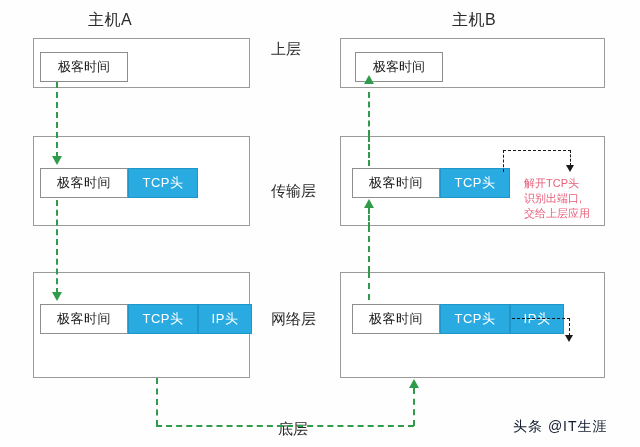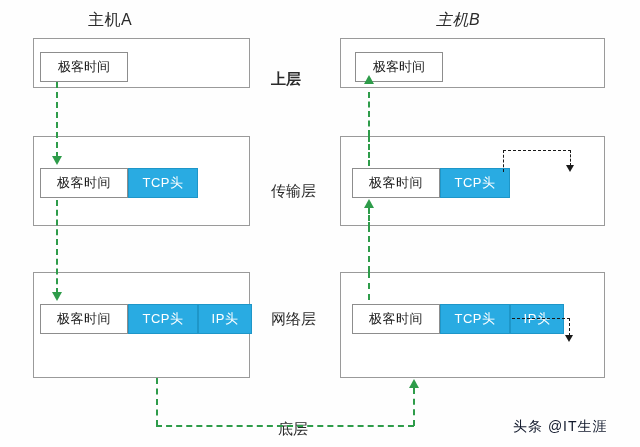--- a/index.html
+++ b/index.html
@@ -150,23 +150,23 @@
     letter-spacing: 1px;
     white-space: nowrap;
   }
 </style>
 </head>
 <body>
 
 <div id="canvas">
 
   <div class="host-title" style="left:88px; top:10px;">主机A</div>
-  <div class="host-title" style="left:436px; top:10px;font-style:italic;">主机B</div>
-
-  <div class="layer-label" style="left:271px; top:70px;font-weight:bold;">上层</div>
+  <div class="host-title" style="left:452px; top:10px;">主机B</div>
+
+  <div class="layer-label" style="left:271px; top:40px;">上层</div>
   <div class="layer-label" style="left:271px; top:182px;">传输层</div>
   <div class="layer-label" style="left:271px; top:310px;">网络层</div>
   <div class="layer-label" style="left:278px; top:420px;">底层</div>
 
   <div class="layer-box" style="left:33px; top:38px; width:217px; height:50px;"></div>
   <div class="layer-box" style="left:33px; top:136px; width:217px; height:90px;"></div>
   <div class="layer-box" style="left:33px; top:272px; width:217px; height:106px;"></div>
 
   <div class="layer-box" style="left:340px; top:38px; width:265px; height:50px;"></div>
   <div class="layer-box" style="left:340px; top:136px; width:265px; height:90px;"></div>
@@ -217,20 +217,25 @@
 
   <div class="vline" style="left:368px; top:136px; height:30px;"></div>
   <div class="vline" style="left:368px; top:92px; height:44px;"></div>
   <div class="arrow-up" style="left:364px; top:75px;"></div>
 
   <div class="blk-v" style="left:503px; top:150px; height:22px;"></div>
   <div class="blk-h" style="left:503px; top:150px; width:68px;"></div>
   <div class="blk-v" style="left:570px; top:150px; height:16px;"></div>
   <div class="blk-arrow-down" style="left:566px; top:165px;"></div>
 
+  <div class="note" style="left:524px; top:176px;">
+    <div>解开TCP头</div>
+    <div>识别出端口,</div>
+    <div>交给上层应用</div>
+  </div>
 
   <div class="blk-h" style="left:512px; top:318px; width:58px;"></div>
   <div class="blk-v" style="left:569px; top:318px; height:18px;"></div>
   <div class="blk-arrow-down" style="left:565px; top:335px;"></div>
 
 
   <div class="watermark" style="left:513px; top:418px;">头条 @IT生涯</div>
 
 </div>
 

